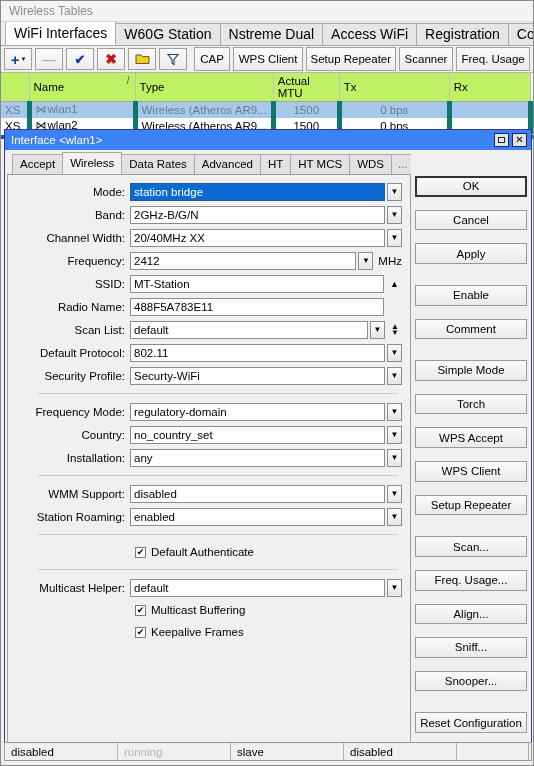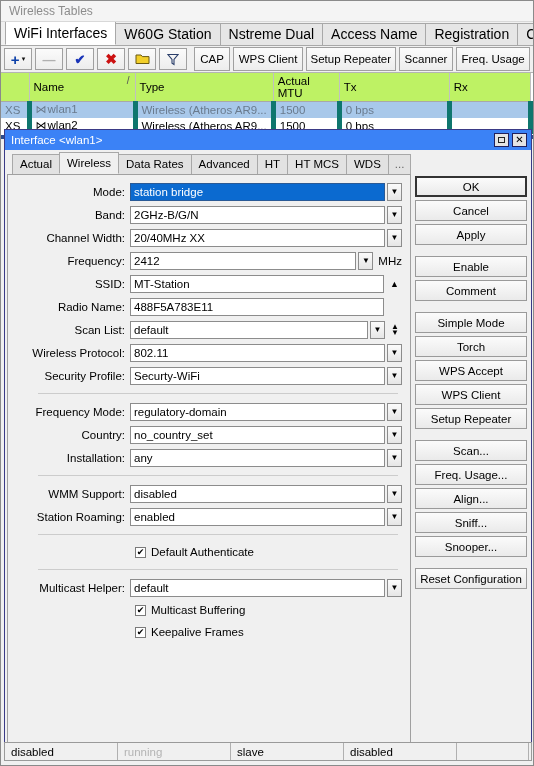--- a/index.html
+++ b/index.html
@@ -112,21 +112,21 @@
     color: #555; font-size: 10px;
   }
   table.iflist td {
     padding: 1px 4px;
     height: 16px;
     border-right: 5px solid #0f766e;
     white-space: nowrap;
     overflow: hidden;
   }
   table.iflist tr.sel td { background: #a8c8ea; color: #6a7b8e; }
-  td.num { text-align: left; }
+  td.num { text-align: center; }
   .flagcell { width: 22px; color: #000; padding-left: 3px; }
   tr.sel .flagcell { color: #6a7b8e; }
   .wifi-glyph { letter-spacing: -1px; font-size: 11px; }
   .hscroll {
     height: 5px; background: #2b4c8c;
     border-top: 1px solid #fff;
   }
 
   
   .dialog {
@@ -267,21 +267,21 @@
   .clabel { font-size: 11.5px; }
 
   
   .dlg-right {
     width: 118px;
     padding: 24px 2px 2px 4px;
     display: flex; flex-direction: column;
   }
   .abtn {
     height: 21px;
-    margin-bottom: 3px;
+    margin-bottom: 13px;
     border: 1px solid #9a9a9a;
     background: linear-gradient(#fbfbfb,#eaeaea);
     display: flex; align-items: center; justify-content: center;
     font-size: 11.5px; white-space: nowrap;
     cursor: default;
   }
   .abtn.default { border: 2px solid #333; }
   .abtn.gap { margin-top: 8px; }
 
   
@@ -308,21 +308,21 @@
 <div id="app">
 
   <div class="win-titlebar">
     <span>Wireless Tables</span>
   </div>
 
   <div class="toptabs" id="toptabs">
       <div class="toptab active">WiFi Interfaces</div>
       <div class="toptab">W60G Station</div>
       <div class="toptab">Nstreme Dual</div>
-      <div class="toptab">Access Name</div>
+      <div class="toptab">Access WiFi</div>
       <div class="toptab">Registration</div>
       <div class="toptab">Connect List</div>
       <div class="toptab">Security Profile</div>
     </div>
 
   <div class="toolbar">
     <div class="tb-btn icon">
       <span class="ico-plus">+</span>
         <span class="ico-caret">▾</span>
     </div>
@@ -395,21 +395,21 @@
         <span class="dlg-sysbtn">
             <span class="sysbox"></span>
           </span>
         <span class="dlg-sysbtn">✕</span>
       </span>
     </div>
 
     <div class="dlg-body">
       <div class="dlg-left">
         <div class="dlgtabs" id="dlgtabs">
-            <div class="dlgtab">Actual</div>
+            <div class="dlgtab">Accept</div>
             <div class="dlgtab active">Wireless</div>
             <div class="dlgtab">Data Rates</div>
             <div class="dlgtab">Advanced</div>
             <div class="dlgtab">HT</div>
             <div class="dlgtab">HT MCS</div>
             <div class="dlgtab">WDS</div>
             <div class="dlgtab more">...</div>
           </div>
 
         <div class="formpanel">
@@ -469,21 +469,21 @@
               <div class="finput">default</div>
               <div class="spin">▼</div>
               <div class="updown">
                   <span>▲</span>
                   <span>▼</span>
                 </div>
             </div>
           </div>
 
           <div class="frow">
-            <div class="flabel">Wireless Protocol:</div>
+            <div class="flabel">Default Protocol:</div>
             <div class="fctl">
               <div class="finput">802.11</div>
               <div class="spin">▼</div>
             </div>
           </div>
 
           <div class="frow">
             <div class="flabel">Security Profile:</div>
             <div class="fctl">
               <div class="finput">Securty-WiFi</div>

